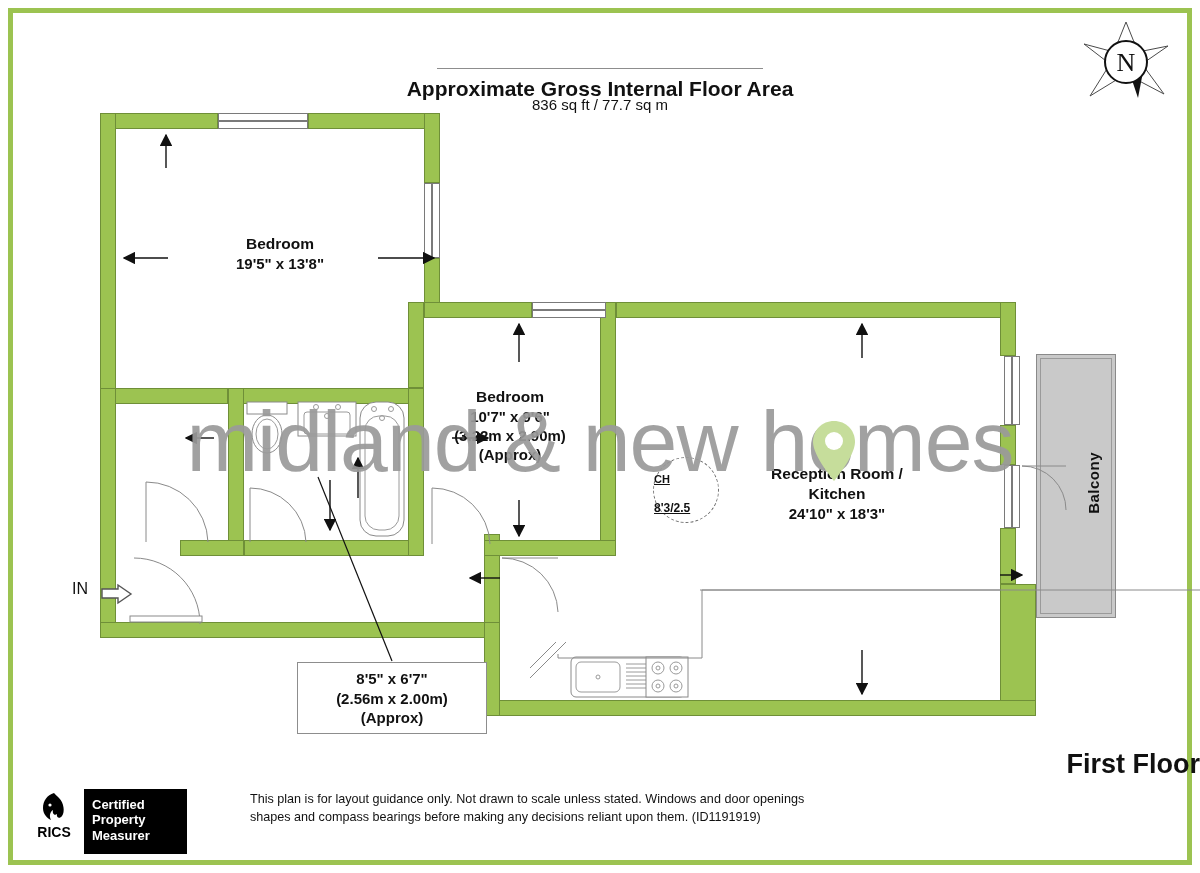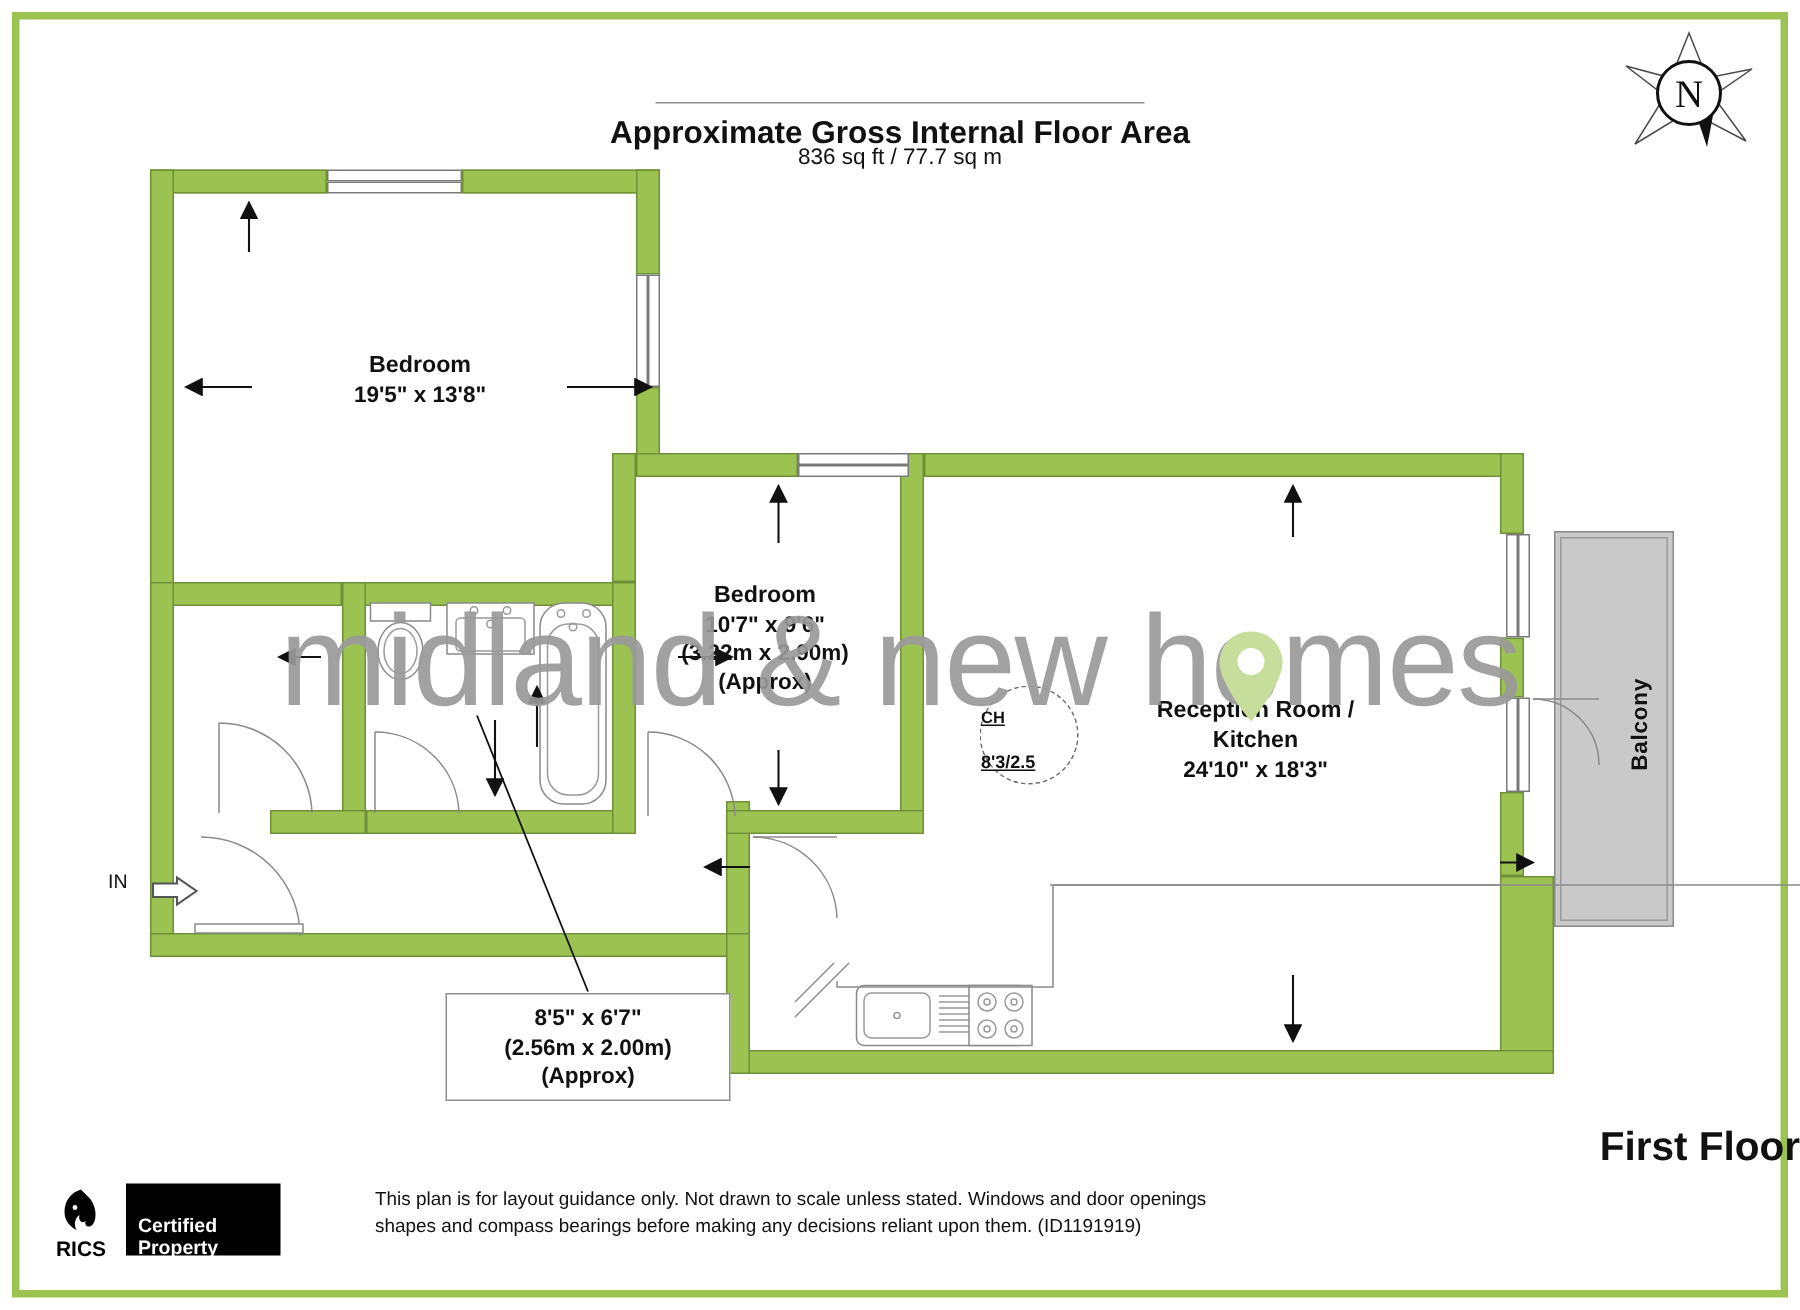--- a/index.html
+++ b/index.html
@@ -134,21 +134,21 @@
     font-weight: 700;
     color: #111;
     line-height: 1.3;
     padding-top: 6px;
   }
   .callout span { display: block; font-size: 15px; }
   
   .in-label {
     position: absolute;
     left: 72px; top: 580px;
-    font-size: 13px;
+    font-size: 16px;
     font-weight: 400;
     color: #111;
   }
   
   .floor-title {
     position: absolute;
     left: 0; top: 749px;
     width: 1200px;
     text-align: right;
     font-size: 27px;
@@ -163,27 +163,27 @@
     text-align: left;
     font-size: 12.6px;
     line-height: 1.42;
     color: #111;
   }
   
   .rics { position: absolute; left: 28px; top: 790px; width: 52px; height: 52px; }
   .cpm {
     position: absolute;
     left: 84px; top: 789px;
-    width: 103px; height: 48px;
+    width: 103px; height: 65px;
     background: #000;
     color: #fff;
     font-size: 13px;
     font-weight: 700;
     line-height: 1.18;
-    padding: 20px 0 0 8px;
+    padding: 8px 0 0 8px;
     box-sizing: border-box;
   }
   .cpm span { display: block; }
   
   .watermark {
     position: absolute;
     left: 0; top: 392px;
     width: 1200px;
     text-align: center;
     font-size: 86px;

